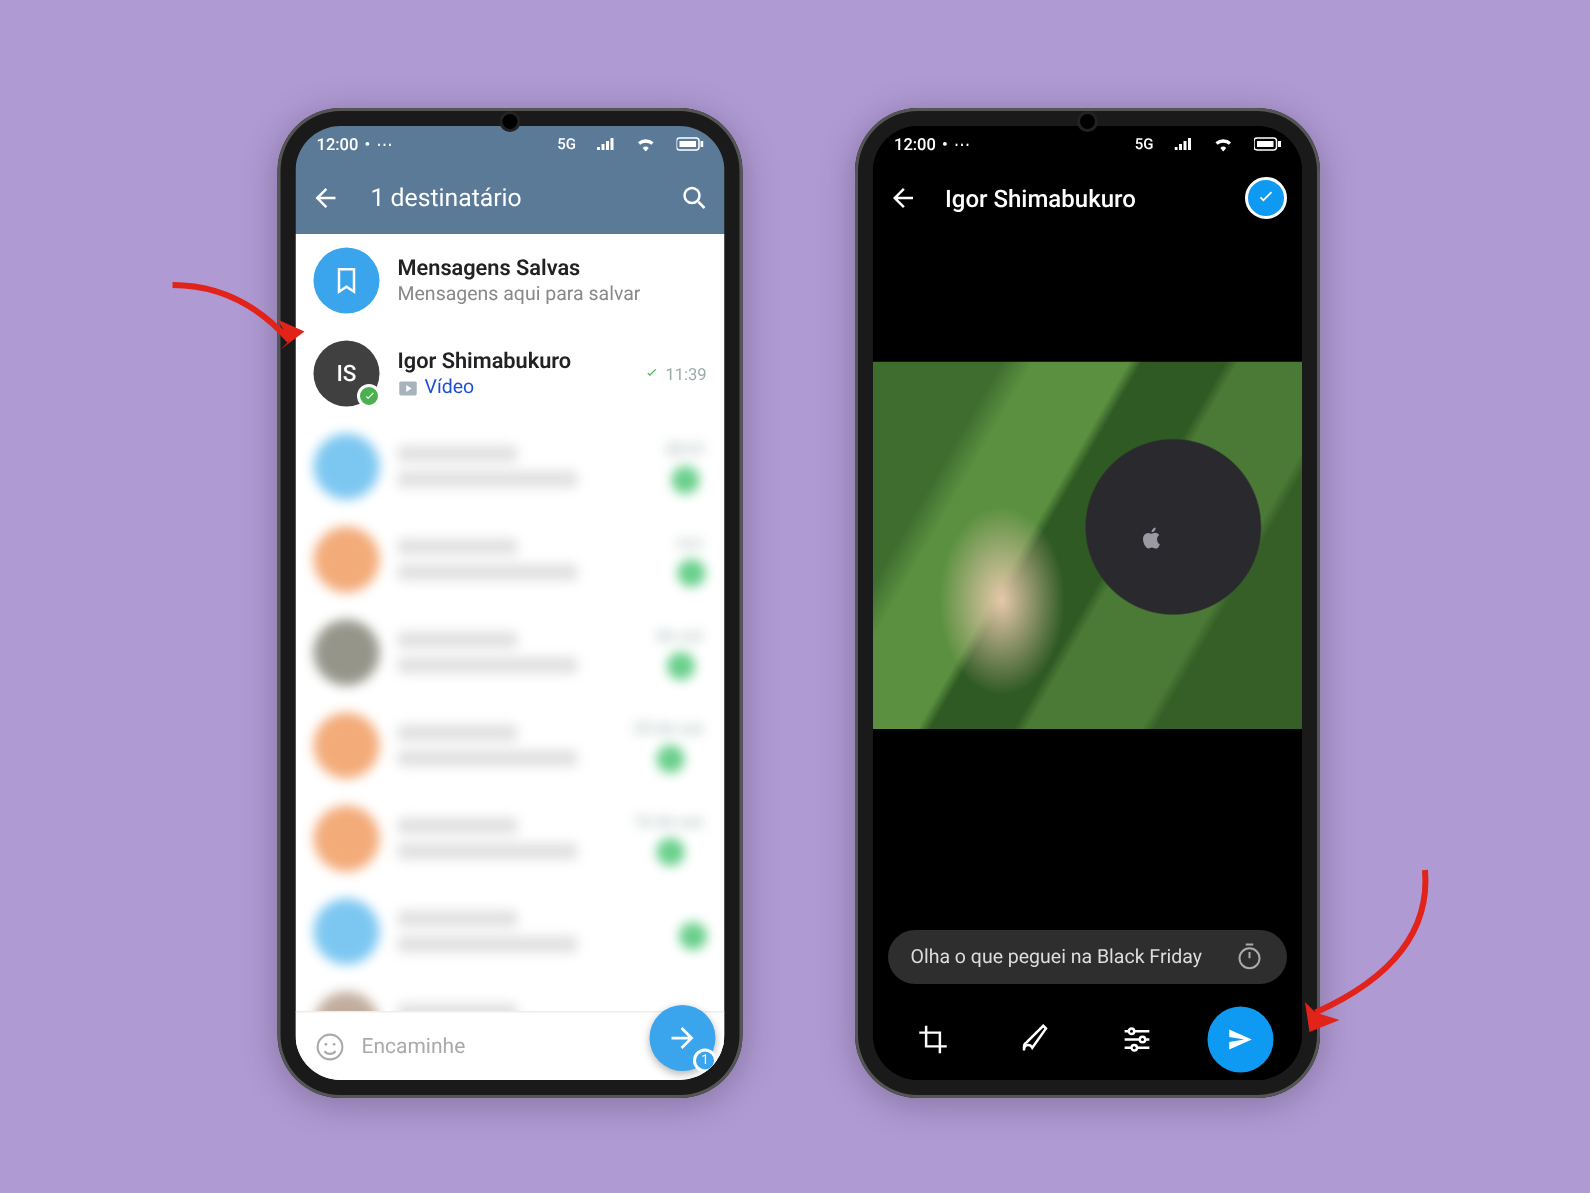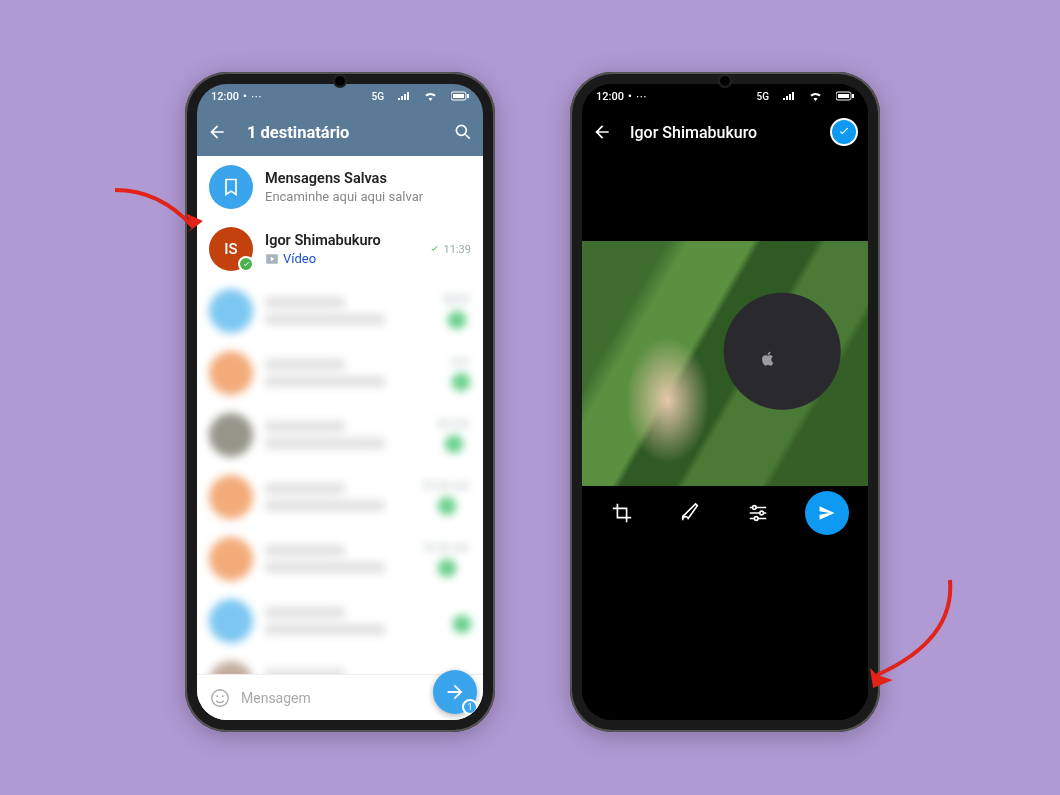--- a/index.html
+++ b/index.html
@@ -10,21 +10,21 @@
     .screen{width:100%;height:100%;border-radius:30px;overflow:hidden;position:relative;display:flex;flex-direction:column}
     .notch{position:absolute;top:4px;left:50%;transform:translateX(-50%);width:10px;height:10px;border-radius:50%;background:#000;z-index:10;box-shadow:0 0 0 2px #222}
     .statusbar{height:24px;display:flex;align-items:center;justify-content:space-between;padding:0 14px;font-size:11px;font-weight:500}
     .sb-light{background:#5a7a98;color:#fff}
     .sb-dark{background:#000;color:#fff}
     .sb-icons{display:flex;align-items:center;gap:14px;font-size:10px}
     .sb-left{display:flex;align-items:center;gap:4px}
     
     .app-header{background:#5a7a98;color:#fff;height:48px;display:flex;align-items:center;padding:0 10px;gap:20px}
     .app-header svg{flex:0 0 auto}
-    .app-header .title{flex:1;font-size:16.5px;font-weight:700}
+    .app-header .title{flex:1;font-size:16.5px;font-weight:400}
     .body-a{flex:1;background:#fff;overflow:hidden;position:relative}
     .chat-row{display:flex;align-items:center;padding:12px 12px;gap:12px;height:62px}
     .avatar{width:44px;height:44px;border-radius:50%;flex:0 0 auto;position:relative;display:flex;align-items:center;justify-content:center;color:#fff;font-weight:500;font-size:15px}
     .avatar .check{position:absolute;bottom:-1px;right:-1px;width:16px;height:16px;border-radius:50%;background:#4caf50;border:2px solid #fff;display:flex;align-items:center;justify-content:center}
     .chat-text{flex:1;min-width:0}
     .chat-name{font-size:14.5px;font-weight:600;color:#222;margin-bottom:2px}
     .chat-sub{font-size:13px;color:#888;display:flex;align-items:center;gap:4px}
     .chat-side{display:flex;flex-direction:column;align-items:center;gap:5px;font-size:11px}
     .time{color:#9aa;font-size:11px}
     .badge{background:#45c46f;color:#fff;border-radius:10px;min-width:18px;height:18px;display:flex;align-items:center;justify-content:center;font-size:11px;padding:0 5px}
@@ -98,26 +98,26 @@
     <div class="body-a">
 
       <div class="chat-row">
         <div class="saved-ico">
           <svg width="20" height="20" viewBox="0 0 24 24">
               <path fill="none" stroke="#fff" stroke-width="2" d="M6 3h12v18l-6-4-6 4z"></path>
             </svg>
         </div>
         <div class="chat-text">
           <div class="chat-name">Mensagens Salvas</div>
-          <div class="chat-sub">Encaminhe aqui aqui salvar</div>
+          <div class="chat-sub">Mensagens aqui para salvar</div>
         </div>
       </div>
 
       <div class="chat-row">
-        <div class="avatar" style="background:#c2410c">
+        <div class="avatar" style="background:#404040">
           <span>IS</span>
           <div class="check">
             <svg width="9" height="9" viewBox="0 0 24 24">
                 <path fill="#fff" d="M9 16l-4-4 1.4-1.4L9 13.2l8.6-8.6L19 6z"></path>
               </svg>
           </div>
         </div>
         <div class="chat-text">
           <div class="chat-name">Igor Shimabukuro</div>
           <div class="chat-sub">
@@ -222,21 +222,21 @@
     </div>
         </div>
 
       <div class="input-bar">
         <svg width="22" height="22" viewBox="0 0 24 24">
             <circle cx="12" cy="12" r="9" fill="none" stroke="#aaa" stroke-width="1.5"></circle>
             <circle cx="9" cy="10" r="1" fill="#aaa"></circle>
             <circle cx="15" cy="10" r="1" fill="#aaa"></circle>
             <path d="M8 15c1 1.5 2.5 2 4 2s3-.5 4-2" fill="none" stroke="#aaa" stroke-width="1.5"></path>
           </svg>
-        <div class="ph">Mensagem</div>
+        <div class="ph">Encaminhe</div>
       </div>
       <div class="fab">
         <svg width="22" height="22" viewBox="0 0 24 24">
             <path fill="#fff" d="M4 11h12.2l-5.6-5.6L12 4l8 8-8 8-1.4-1.4 5.6-5.6H4z"></path>
           </svg>
         <div class="fab-count">1</div>
       </div>
     </div>
   </div>
 </div>
@@ -276,20 +276,27 @@
               <path fill="#fff" d="M9 16l-4-4 1.4-1.4L9 13.2l8.6-8.6L19 6z"></path>
             </svg>
         </div>
       </div>
       <div class="photo">
         <div class="photo-bg"></div>
         <svg class="apple-mark" viewBox="0 0 24 24">
             <path fill="#9a9aa2" d="M16.5 12.3c0-2.4 2-3.5 2-3.5-1.1-1.6-2.8-1.8-3.4-1.8-1.4-.1-2.8.8-3.5.8s-1.8-.8-3-.8c-1.5 0-3 .9-3.8 2.3-1.6 2.8-.4 7 1.2 9.3.8 1.1 1.7 2.3 2.9 2.3 1.2 0 1.6-.8 3-.8s1.8.8 3 .8 2-.1 2.8-1.2c.9-1.3 1.2-2.5 1.3-2.6-2.5-1-2.5-4-2.5-4.8zM14.3 5.2c.6-.8 1.1-1.8 1-2.9-1 0-2.1.7-2.7 1.4-.6.7-1.1 1.8-1 2.8 1.1.1 2.1-.5 2.7-1.3z"></path>
           </svg>
       </div>
+      <div class="caption-pill">
+        <span>Olha o que peguei na Black Friday</span>
+        <svg width="20" height="20" viewBox="0 0 24 24">
+            <circle cx="12" cy="13" r="8" fill="none" stroke="#aaa" stroke-width="1.6"></circle>
+            <path d="M12 13V8M9 2h6" stroke="#aaa" stroke-width="1.6"></path>
+          </svg>
+      </div>
       <div class="toolbar-b">
         <div class="tb-ico">
           <svg width="22" height="22" viewBox="0 0 24 24">
               <path fill="none" stroke="#fff" stroke-width="1.8" d="M7 2v15h15M17 22V7H2"></path>
             </svg>
         </div>
         <div class="tb-ico">
           <svg width="22" height="22" viewBox="0 0 24 24">
               <path fill="none" stroke="#fff" stroke-width="1.8" d="M4 20c0-2 1-4 3-4s3 2 3 2L20 4l-2-2L6 14s-2 1-2 3z"></path>
             </svg>

